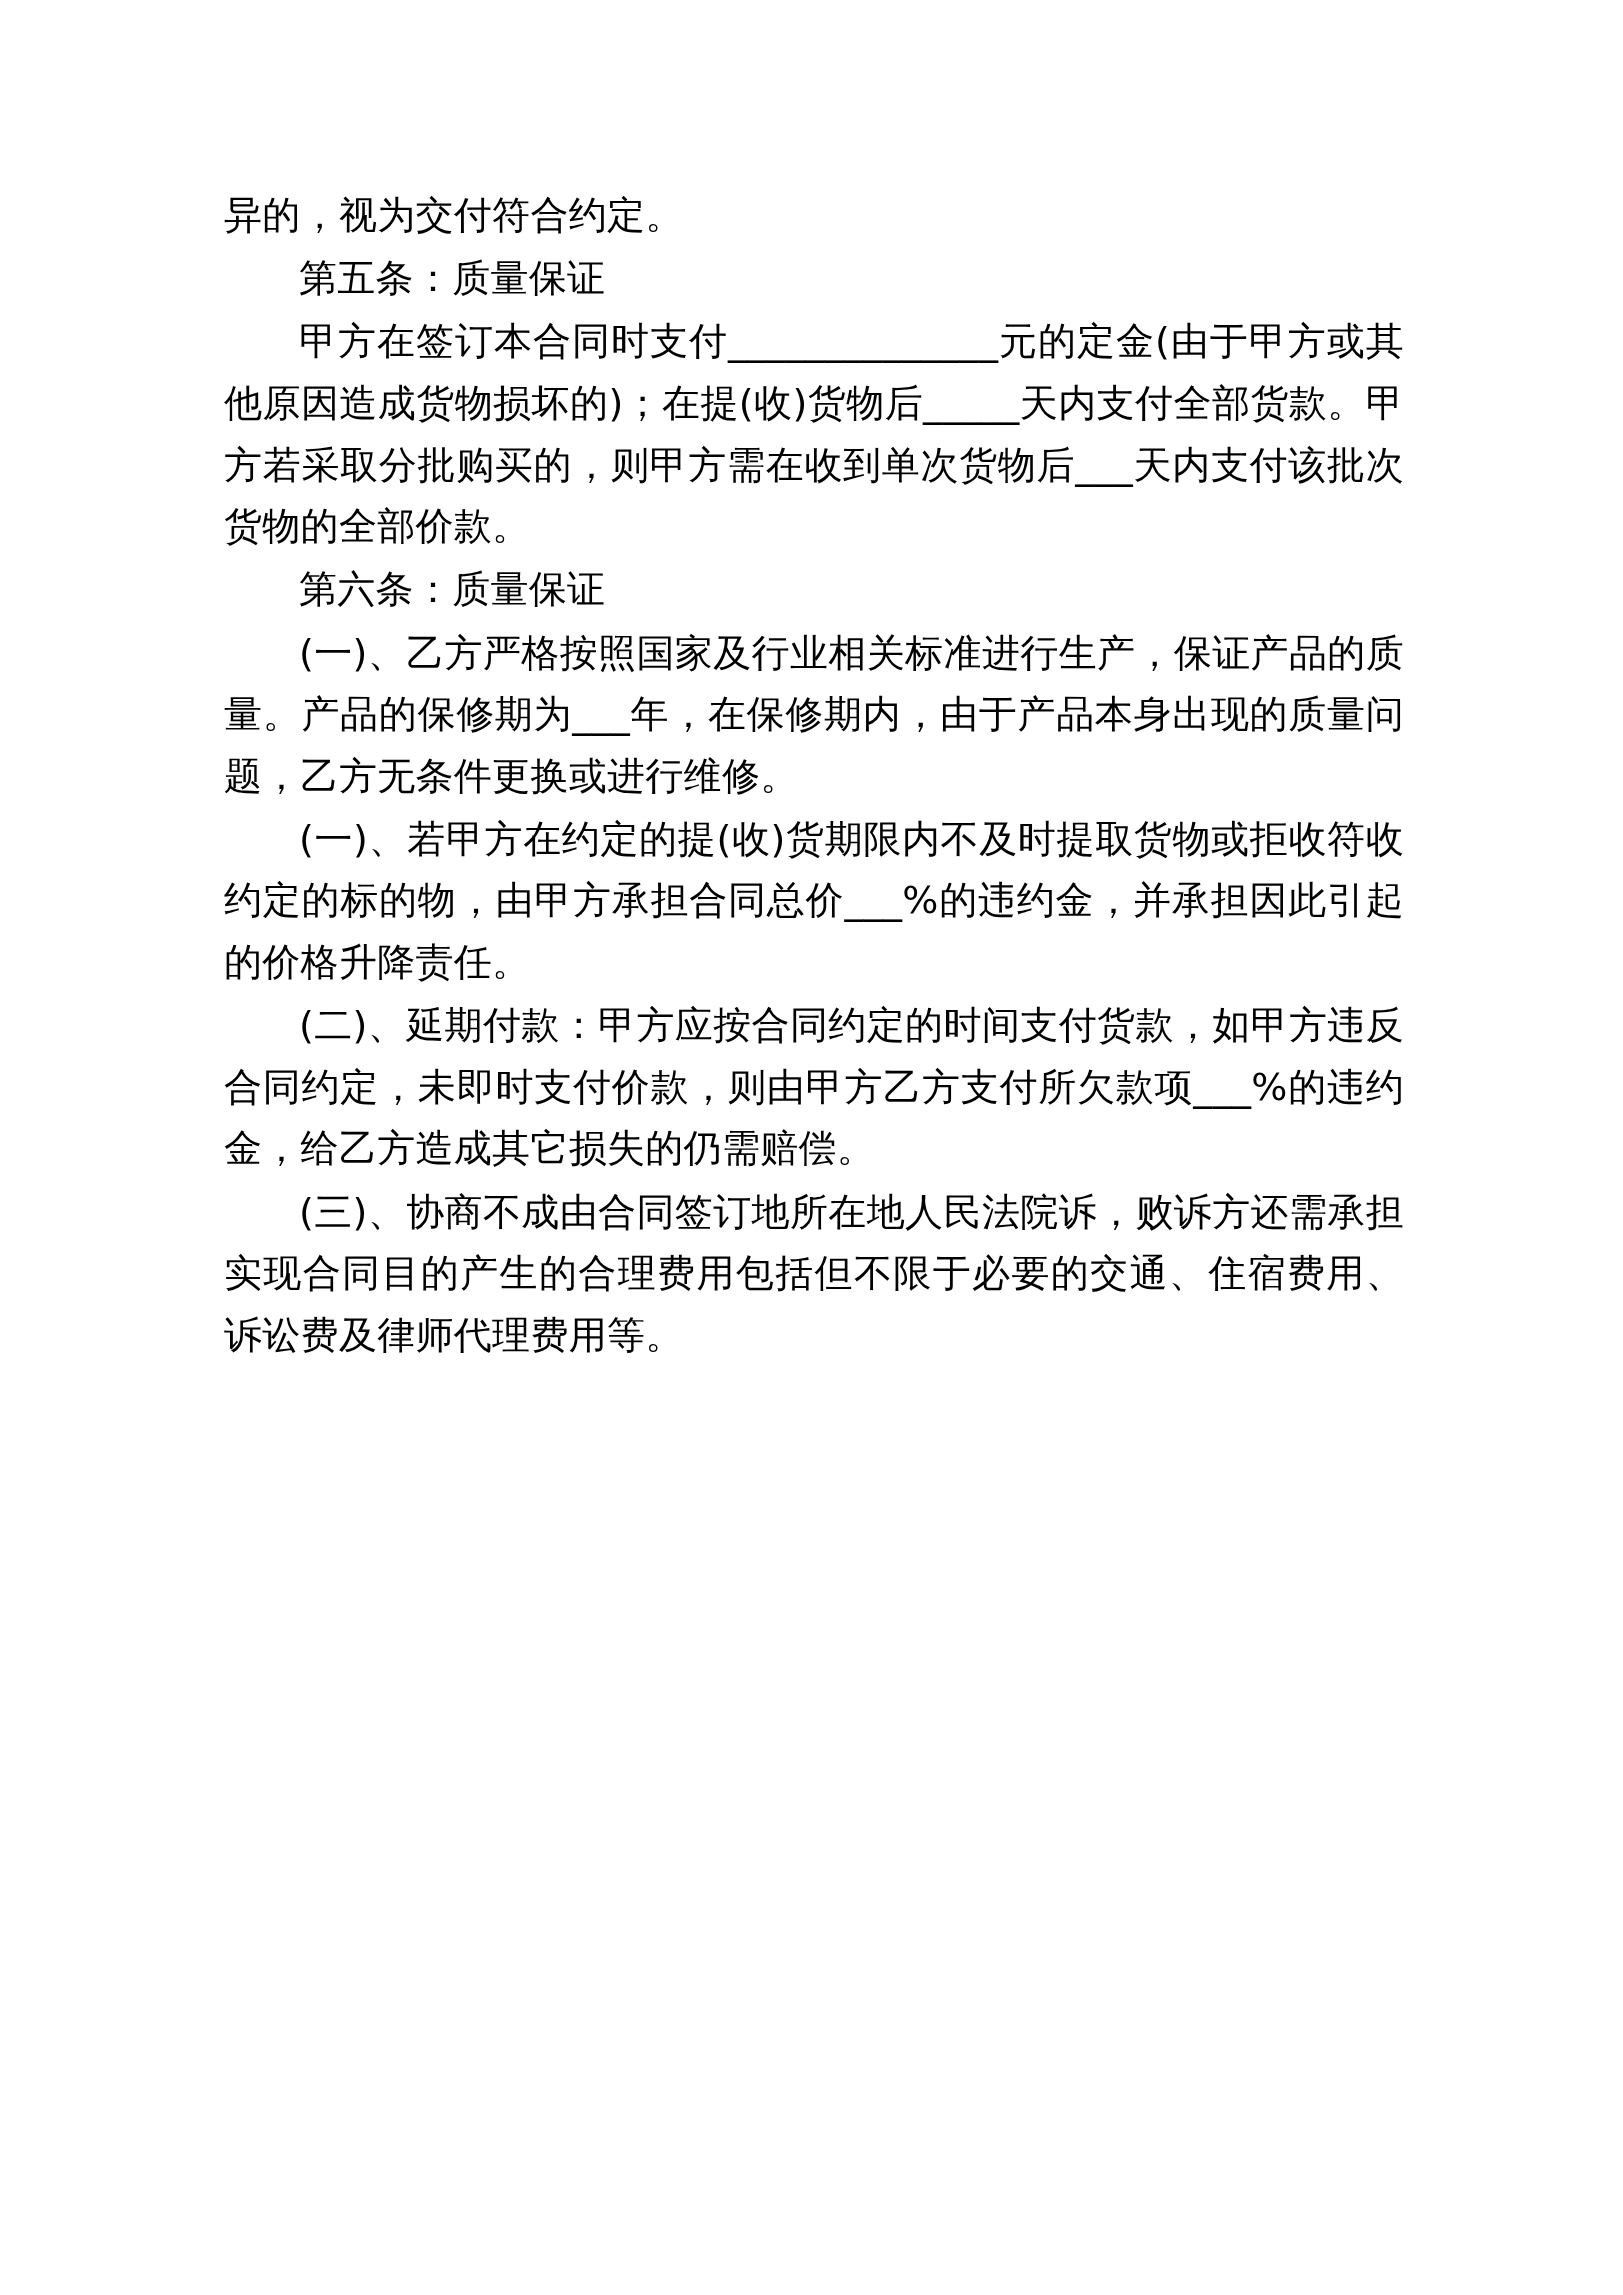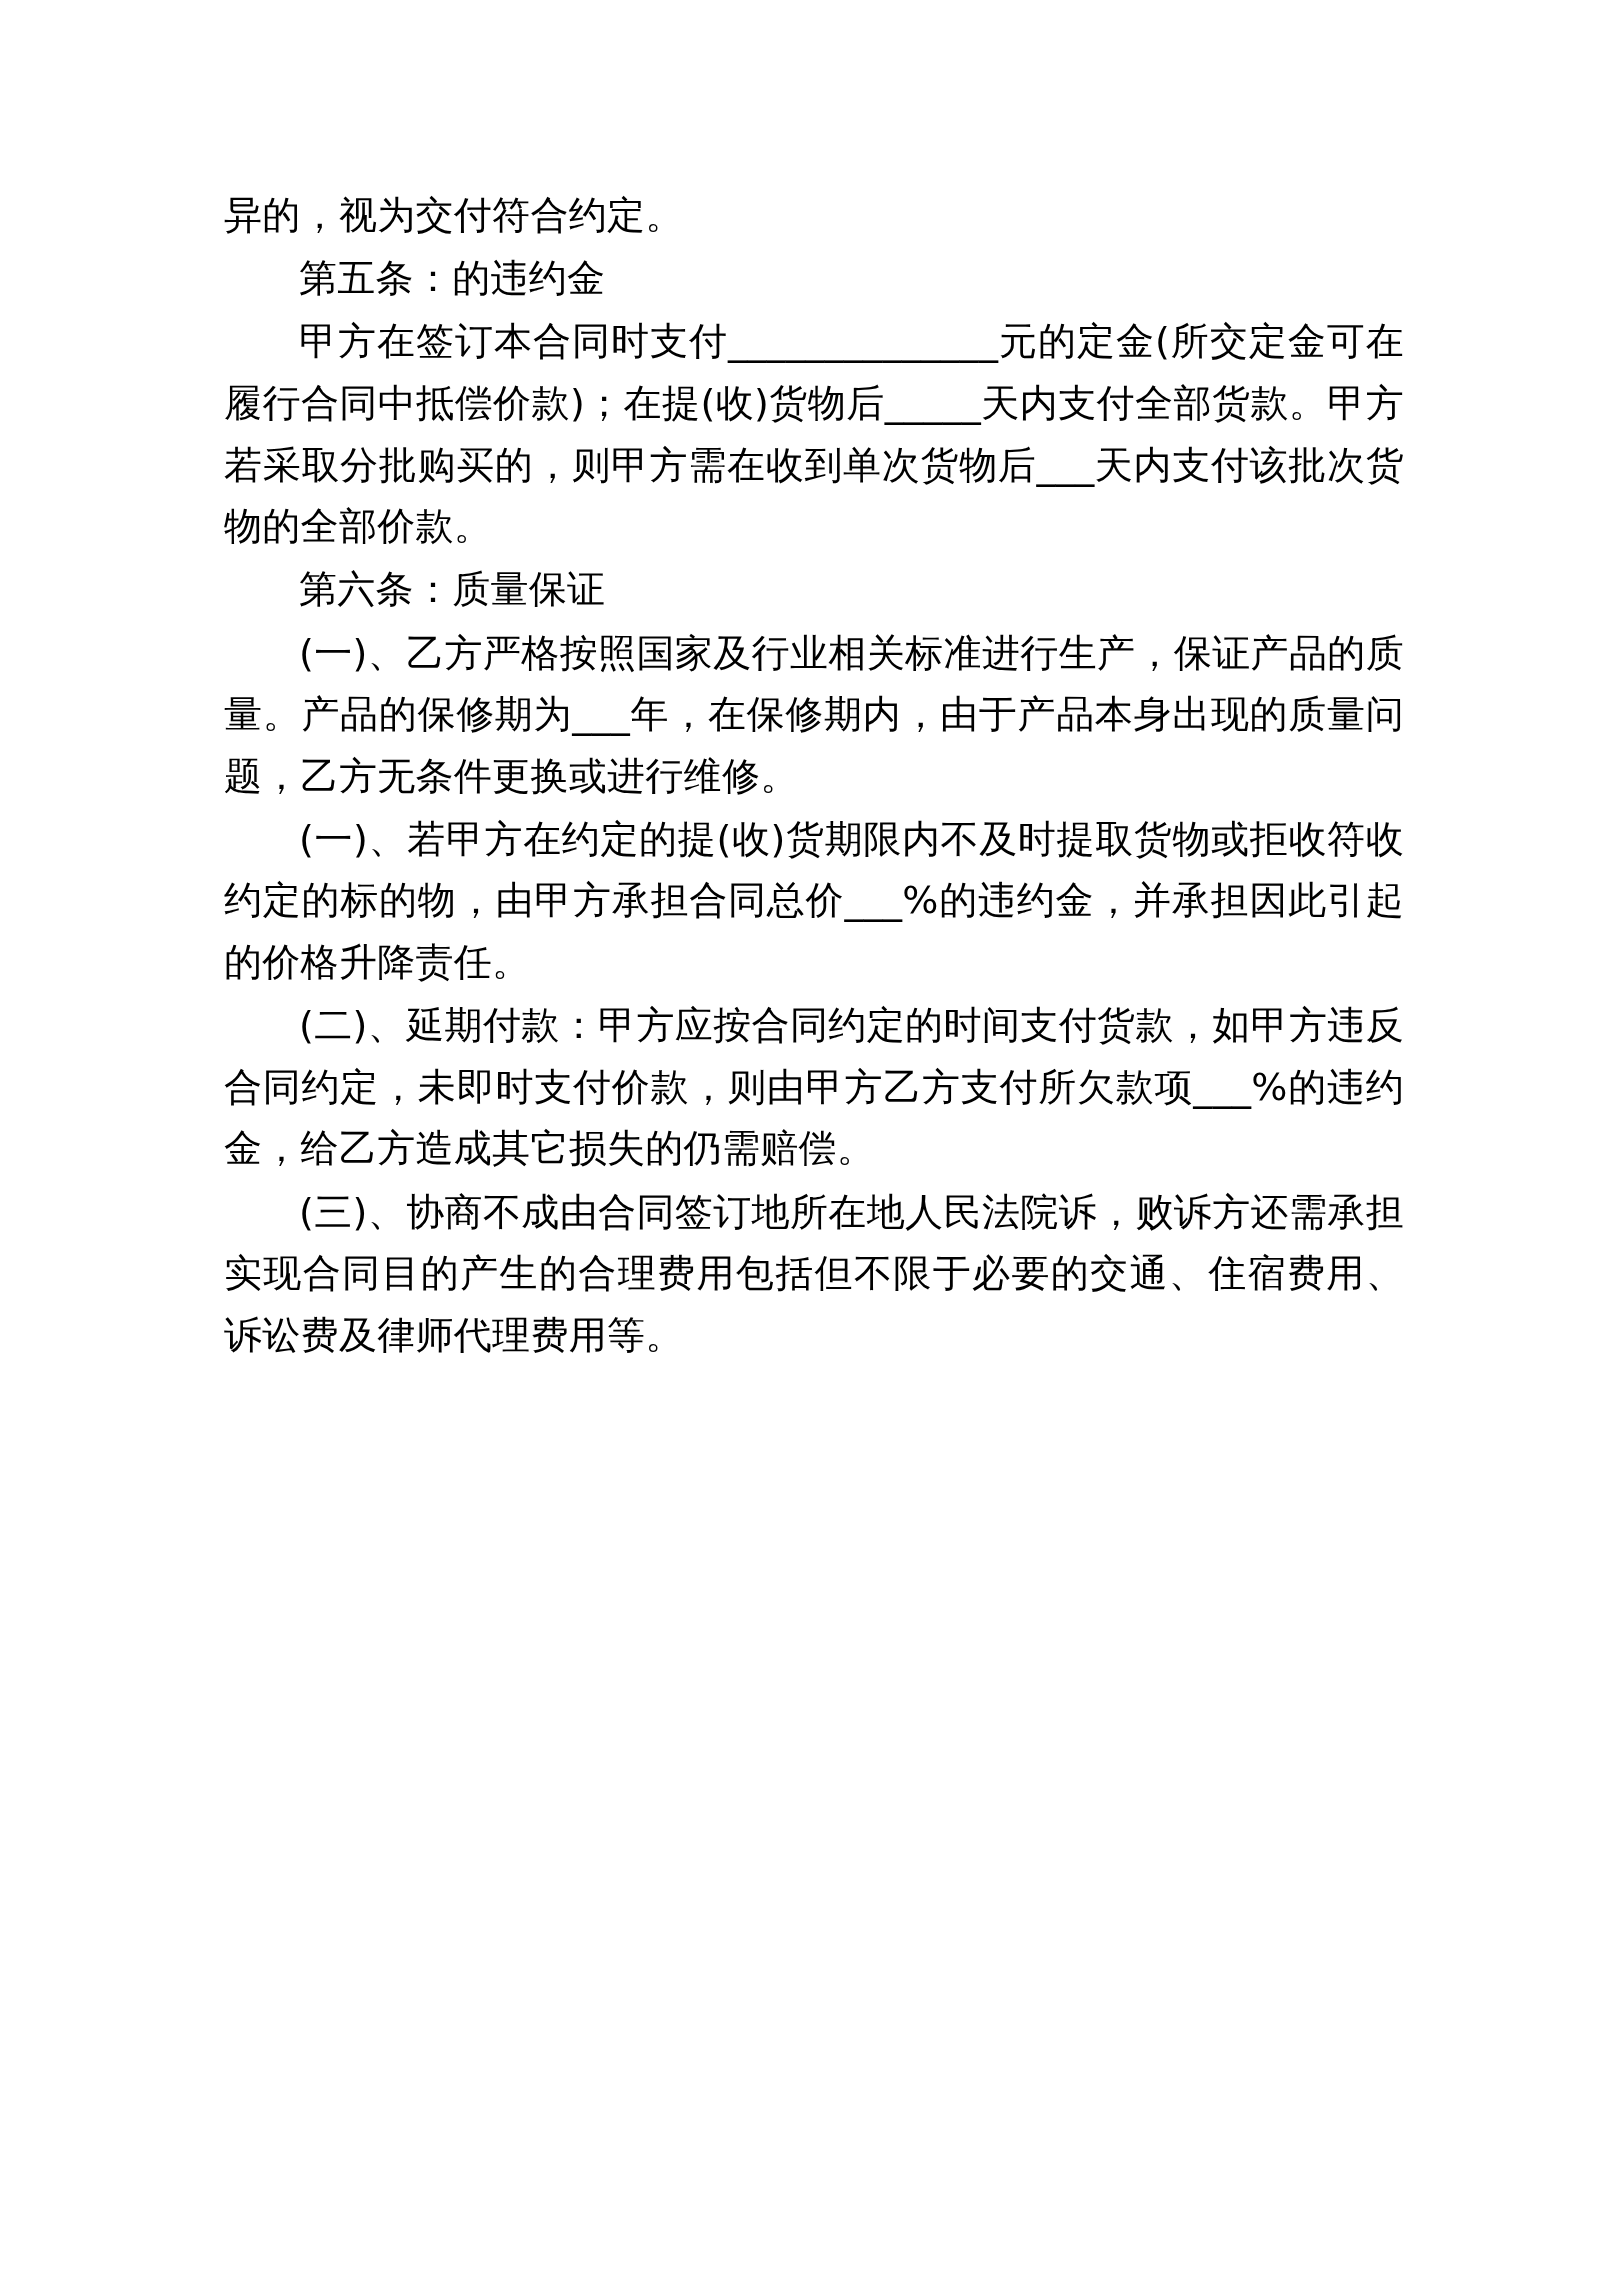--- a/index.html
+++ b/index.html
@@ -34,22 +34,22 @@
   .para.indent {
     text-indent: 75px;
   }
 </style>
 </head>
 <body>
 
 <div class="page">
   <div class="doc-body">
     <p class="para">异的，视为交付符合约定。</p>
-    <p class="para indent">第五条：的违约金</p>
-    <p class="para indent">甲方在签订本合同时支付______________元的定金(所交定金可在履行合同中抵偿价款)；在提(收)货物后_____天内支付全部货款。甲方若采取分批购买的，则甲方需在收到单次货物后___天内支付该批次货物的全部价款。</p>
+    <p class="para indent">第五条：质量保证</p>
+    <p class="para indent">甲方在签订本合同时支付______________元的定金(由于甲方或其他原因造成货物损坏的)；在提(收)货物后_____天内支付全部货款。甲方若采取分批购买的，则甲方需在收到单次货物后___天内支付该批次货物的全部价款。</p>
     <p class="para indent">第六条：质量保证</p>
     <p class="para indent">(一)、乙方严格按照国家及行业相关标准进行生产，保证产品的质量。产品的保修期为___年，在保修期内，由于产品本身出现的质量问题，乙方无条件更换或进行维修。</p>
     <p class="para indent">(一)、若甲方在约定的提(收)货期限内不及时提取货物或拒收符收约定的标的物，由甲方承担合同总价___%的违约金，并承担因此引起的价格升降责任。</p>
     <p class="para indent">(二)、延期付款：甲方应按合同约定的时间支付货款，如甲方违反合同约定，未即时支付价款，则由甲方乙方支付所欠款项___%的违约金，给乙方造成其它损失的仍需赔偿。</p>
     <p class="para indent">(三)、协商不成由合同签订地所在地人民法院诉，败诉方还需承担实现合同目的产生的合理费用包括但不限于必要的交通、住宿费用、诉讼费及律师代理费用等。</p>
   </div>
 </div>
 
 
 </body></html>

